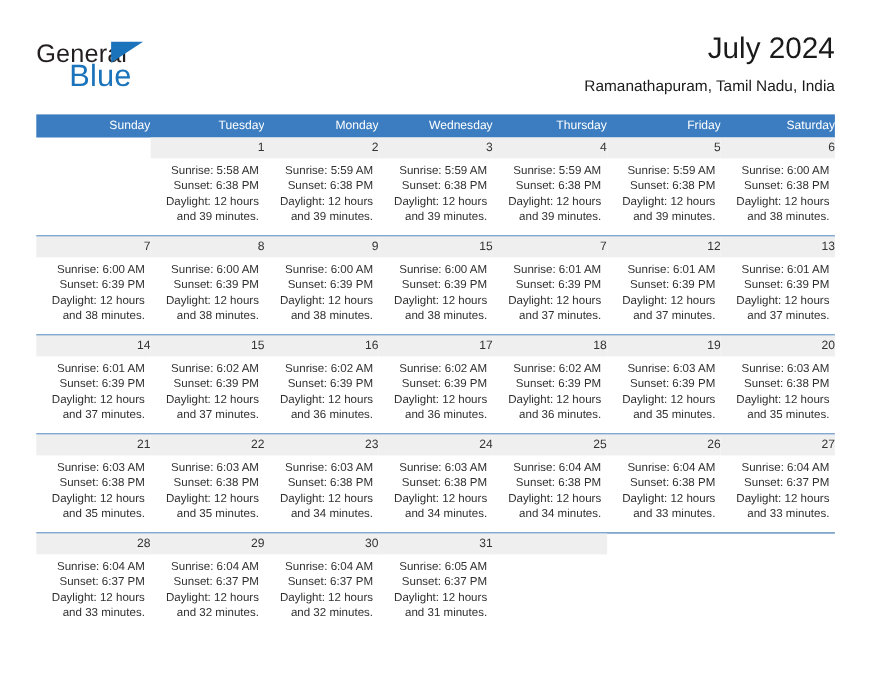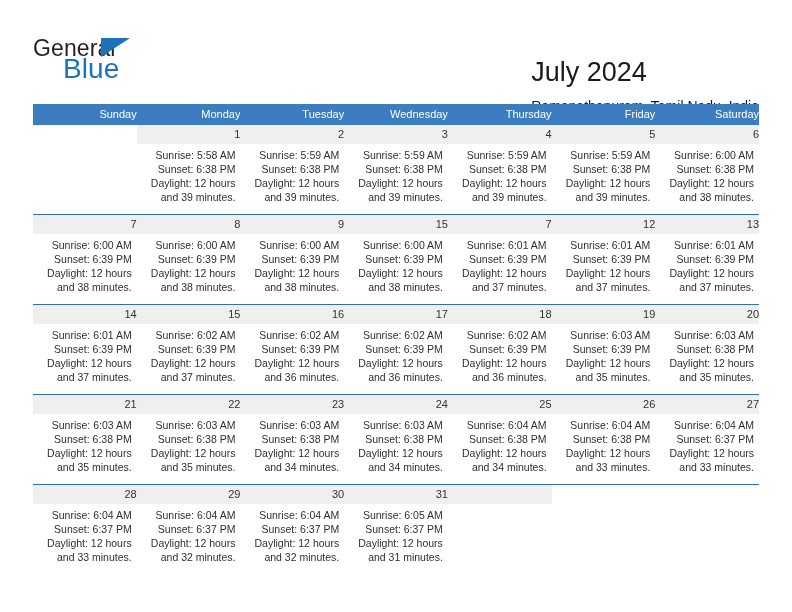--- a/index.html
+++ b/index.html
@@ -65,22 +65,21 @@
     line-height: 26px;
     letter-spacing: 0.1px;
     color: #1b74bb;
     font-family: Liberation Sans, sans-serif;
   }
 
   .title-block {
     position: absolute;
     right: 0;
     top: 0;
-    text-align: left;
-    margin-top: 28px;
+    text-align: right;
   }
   .cal-title {
     font-size: 27px;
     line-height: 33px;
     color: #1a1a1a;
     font-weight: normal;
     margin: 0;
     white-space: nowrap;
   }
   .cal-subtitle {
@@ -170,22 +169,22 @@
     <div class="title-block">
       <h1 class="cal-title">July 2024</h1>
       <p class="cal-subtitle">Ramanathapuram, Tamil Nadu, India</p>
     </div>
 
   </div>
 
   <div class="calendar">
     <div class="weekdays">
         <div class="weekday">Sunday</div>
+        <div class="weekday">Tuesday</div>
         <div class="weekday">Monday</div>
-        <div class="weekday">Tuesday</div>
         <div class="weekday">Wednesday</div>
         <div class="weekday">Thursday</div>
         <div class="weekday">Friday</div>
         <div class="weekday">Saturday</div>
       </div>
     <div class="weeks-container">
         <div class="week">
           <div class="day-cell blank">
             <div class="day-num"></div>
           </div>

